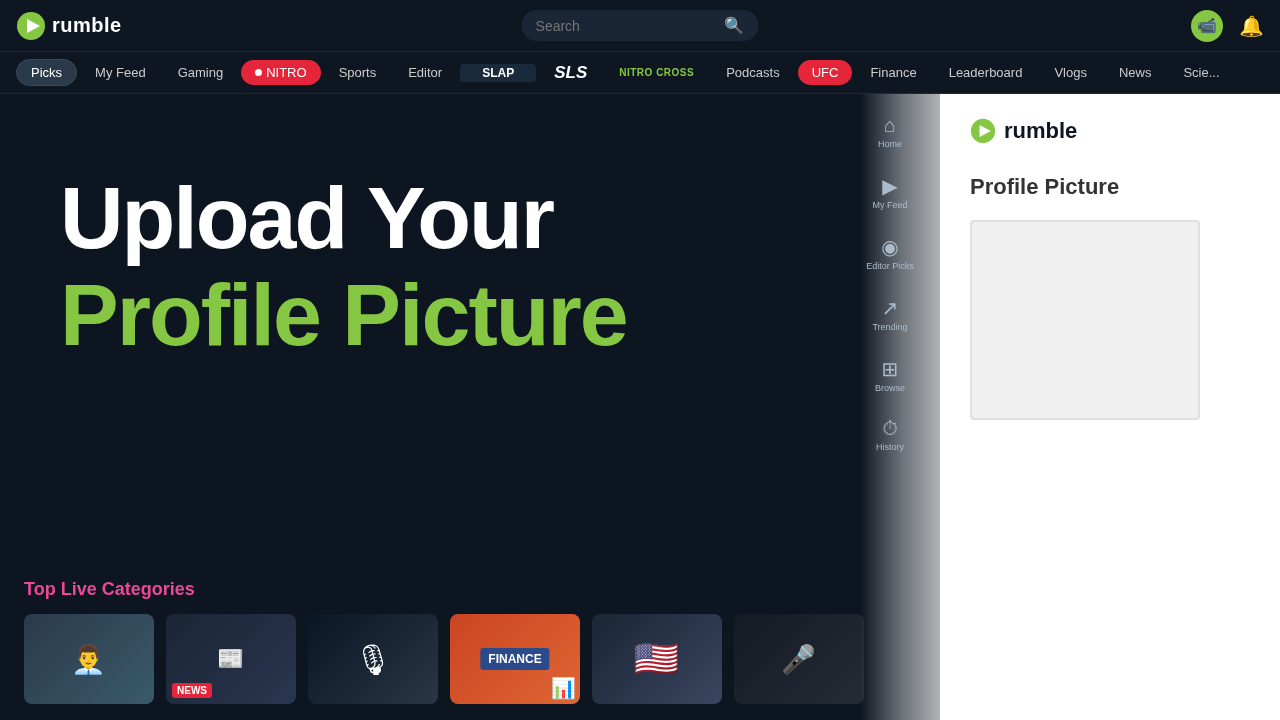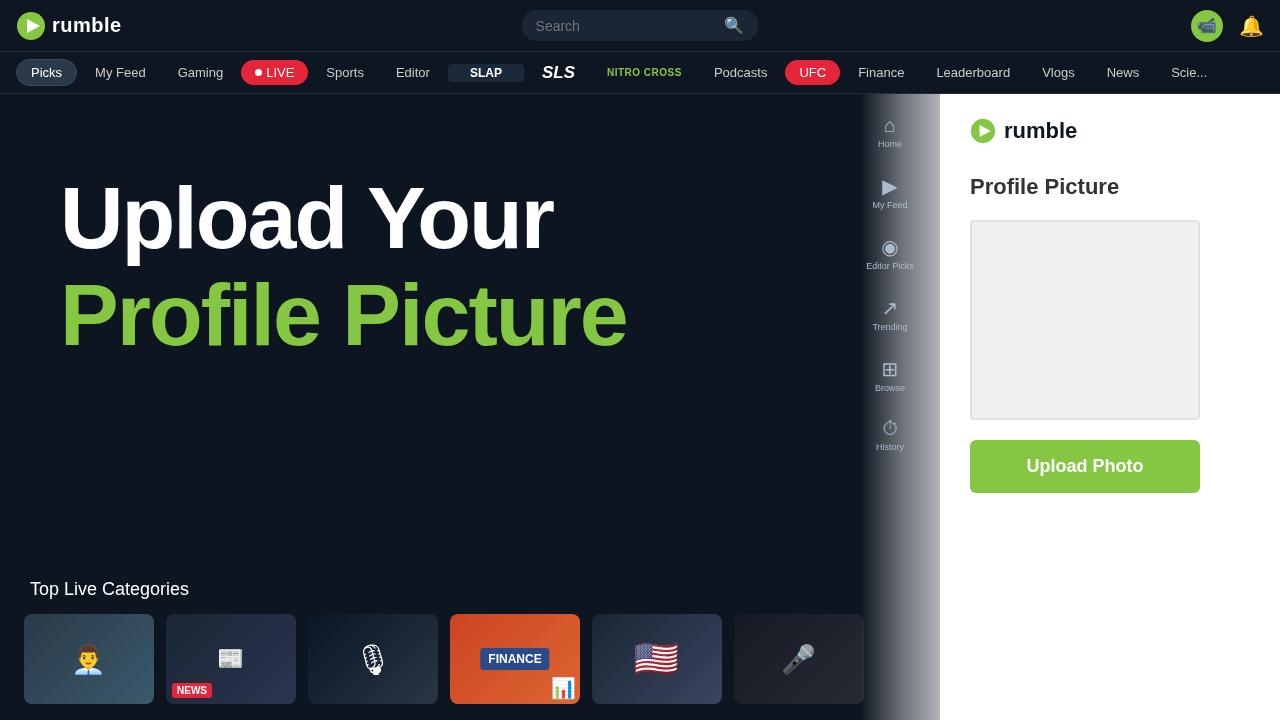--- a/index.html
+++ b/index.html
@@ -227,24 +227,23 @@
     .categories-section {
       position: absolute;
       bottom: 0;
       left: 0;
       width: 870px;
       padding: 16px 24px;
     }
 
     .categories-title {
       font-size: 18px;
-      font-weight: normal;
-      color: #ffffff;
+      font-weight: bold;
+      color: #ec4899;
       margin-bottom: 14px;
-      margin-left: 6px;
     }
 
     .category-cards {
       display: flex;
       gap: 12px;
     }
 
     .cat-card {
       width: 130px;
       height: 90px;
@@ -438,21 +437,21 @@
     <span>Picks</span>
   </div>
   <div class="cat-item">
     <span>My Feed</span>
   </div>
   <div class="cat-item">
     <span>Gaming</span>
   </div>
   <div class="cat-item live-badge">
     <span class="live-dot"></span>
-    <span>LIVE</span>
+    <span>NITRO</span>
   </div>
   <div class="cat-item">
     <span>Sports</span>
   </div>
   <div class="cat-item">
     <span>Editor</span>
   </div>
   <div class="cat-item cat-logo-slap">
     <span>SLAP</span>
   </div>
@@ -564,16 +563,15 @@
         <circle cx="15" cy="15" r="14" fill="#85c742"></circle>
         <polygon points="11,8 24,15 11,22" fill="#fff"></polygon>
       </svg>
       <span class="panel-logo-text">rumble</span>
     </div>
 
     <div class="panel-title">Profile Picture</div>
 
     <div class="profile-photo-box"></div>
 
-    <button class="upload-photo-btn">Upload Photo</button>
   </div>
 
 </div>
 
 </body></html>

